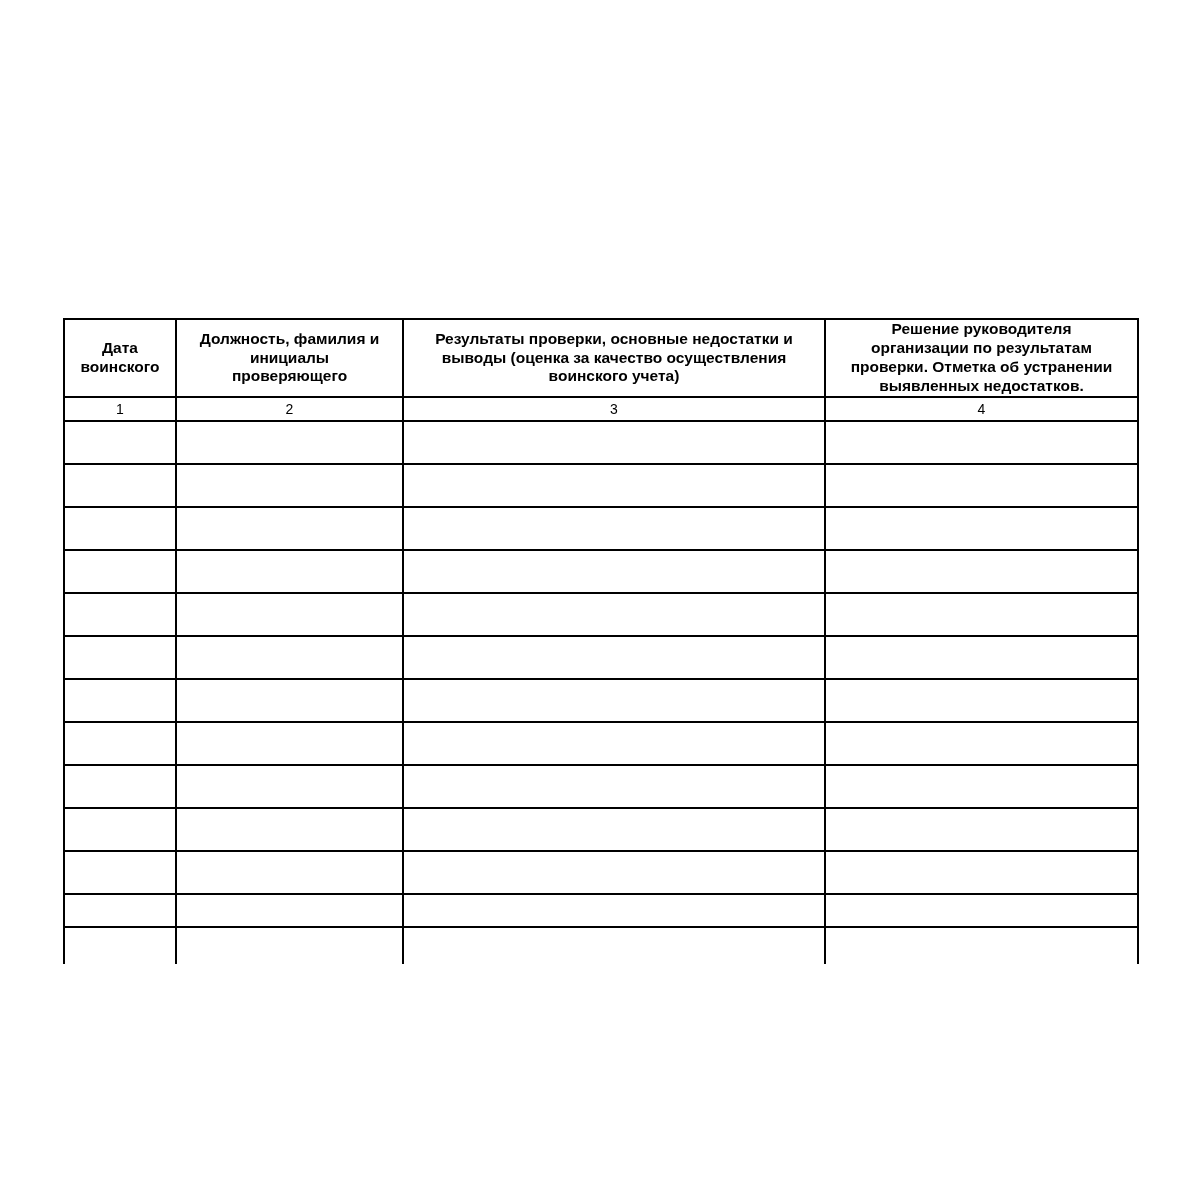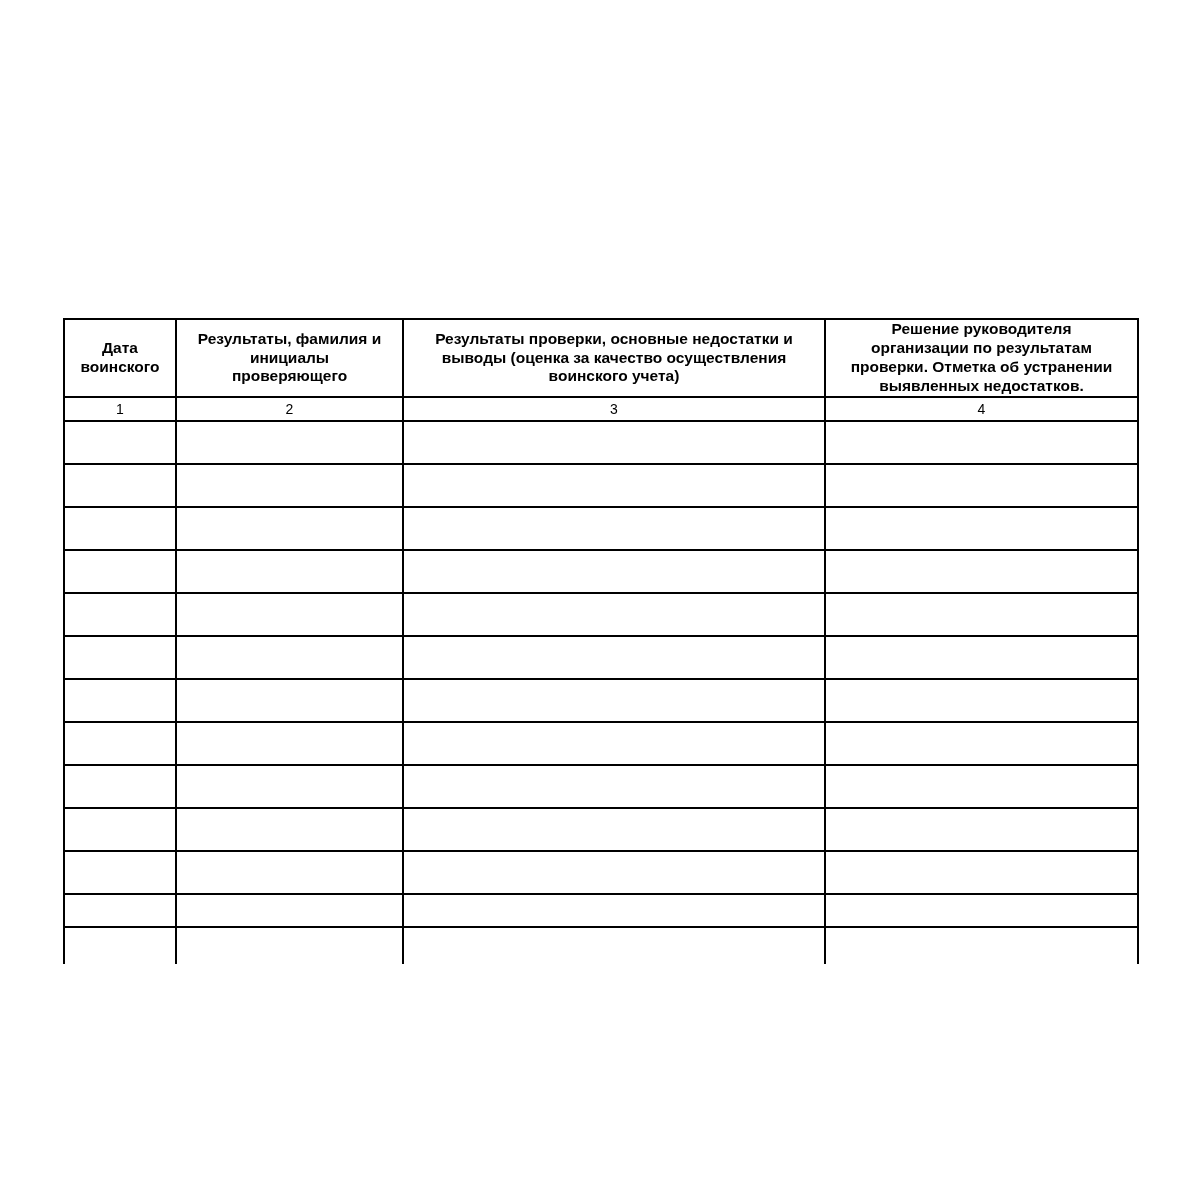--- a/index.html
+++ b/index.html
@@ -106,21 +106,21 @@
         <col class="c3">
         <col class="c4">
       </colgroup>
       <thead>
         <tr>
           <th class="head-cell">
             <span class="htxt">Дата
 воинского</span>
           </th>
           <th class="head-cell">
-            <span class="htxt">Результаты, фамилия и
+            <span class="htxt">Должность, фамилия и
 инициалы
 проверяющего</span>
           </th>
           <th class="head-cell">
             <span class="htxt">Результаты проверки, основные недостатки и
 выводы (оценка за качество осуществления
 воинского учета)</span>
           </th>
           <th class="head-cell">
             <span class="htxt">Решение руководителя

